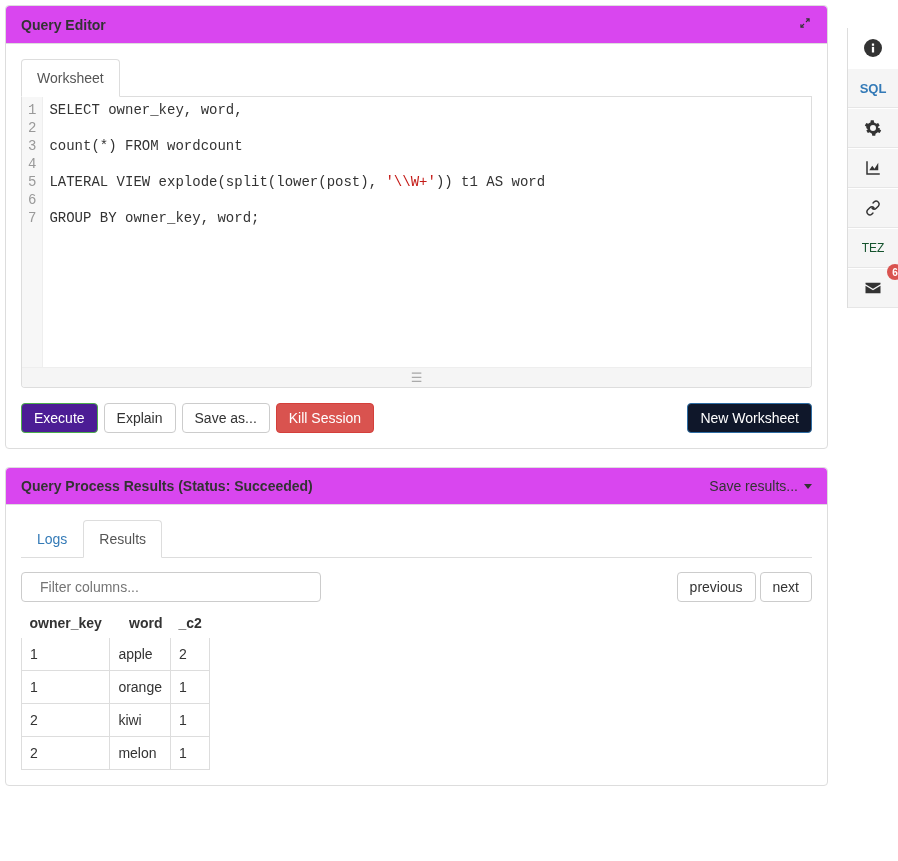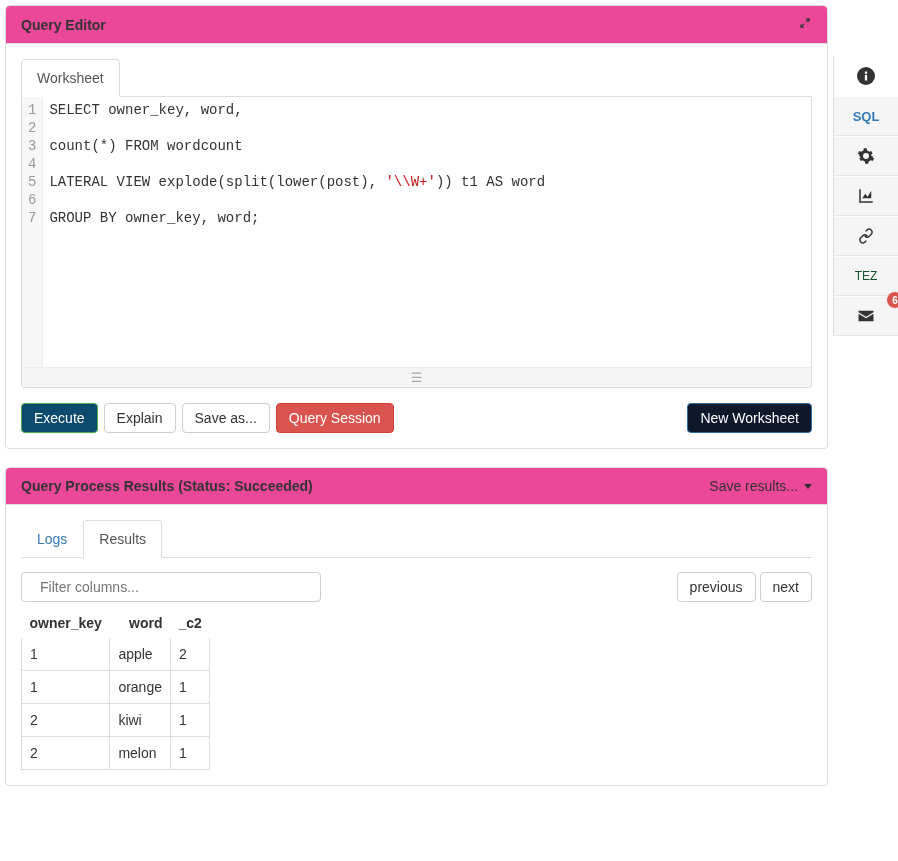--- a/index.html
+++ b/index.html
@@ -1,42 +1,42 @@
 <!DOCTYPE html>
 <html><head>
 <meta charset="utf-8">
 <style>
 * { box-sizing: border-box; margin: 0; padding: 0; }
 body { font-family: "Helvetica Neue", Helvetica, Arial, sans-serif; font-size: 14px; color: #333; background: #fff; width: 898px; }
 .main-area { width: 833px; padding: 0 5px 10px 5px; }
-.right-rail { position: absolute; top: 56px; right: 0; width: 65px; border-left: 1px solid #ddd; }
+.right-rail { position: absolute; top: 28px; right: 0; width: 51px; border-left: 1px solid #ddd; }
 .rail-item { height: 40px; display: flex; align-items: center; justify-content: center; border-bottom: 1px solid #e6e6e6; color: #333; font-size: 18px; cursor: pointer; position: relative; background: #f5f5f5; border-top: 1px solid #fff; }
 .rail-item.first { background: #fff; border: none; }
 .rail-item.active { color: #337ab7; font-weight: bold; font-size: 13px; }
 .rail-item.tez { font-weight: normal; font-size: 12px; color: #14532d; }
 .rail-badge { position: absolute; top: -5px; right: -5px; background: #d9534f; color: #fff; border-radius: 50%; min-width: 16px; height: 16px; font-size: 10px; font-weight: bold; display: flex; align-items: center; justify-content: center; padding: 0 3px; }
 .panel { border: 1px solid #ddd; border-radius: 4px; margin-top: 5px; background: #fff; }
-.panel-heading { background: #ec4899; border-bottom: 1px solid #ddd; padding: 10px 15px; border-radius: 4px 4px 0 0; display: flex; justify-content: space-between; align-items: center; font-weight: bold; color: #333; }
+.panel-heading { background: #d946ef; border-bottom: 1px solid #ddd; padding: 10px 15px; border-radius: 4px 4px 0 0; display: flex; justify-content: space-between; align-items: center; font-weight: bold; color: #333; }
 .expand-icon svg { width: 14px; height: 14px; }
 .panel-body { padding: 15px; }
 .tabs { border-bottom: 1px solid #ddd; display: flex; }
 .tab { padding: 10px 15px; border: 1px solid transparent; border-radius: 4px 4px 0 0; margin-bottom: -1px; color: #555; cursor: pointer; }
 .tab.active { border-color: #ddd; border-bottom-color: #fff; background: #fff; color: #555; }
 .tab.link-style { color: #337ab7; }
 .editor-wrap { border: 1px solid #ddd; border-top: none; border-radius: 0 0 4px 4px; overflow: hidden; }
 .code-area { display: flex; min-height: 270px; font-family: "Courier New", monospace; font-size: 14px; line-height: 1.3; }
 .gutter { background: #f7f7f7; color: #999; padding: 4px 6px; text-align: right; border-right: 1px solid #eee; user-select: none; }
 .gutter div { height: 18px; }
 .code-lines { padding: 4px 6px; flex: 1; }
 .code-lines div { height: 18px; white-space: pre; }
 .tok-str { color: #c41a16; }
 .resize-grip { background: #f5f5f5; border-top: 1px solid #eee; text-align: center; padding: 2px 0; color: #aaa; cursor: row-resize; font-size: 13px; }
 .button-row { display: flex; gap: 6px; margin-top: 15px; align-items: center; }
 .btn { display: inline-block; padding: 6px 12px; font-size: 14px; border: 1px solid #ccc; border-radius: 4px; background: #fff; cursor: pointer; color: #333; }
-.btn-success { background: #0c4a6e; border-color: #4cae4c; color: #fff; }
+.btn-success { background: #4c1d95; border-color: #4cae4c; color: #fff; }
 .btn-danger { background: #d9534f; border-color: #d43f3a; color: #fff; }
 .btn-primary { background: #0f172a; border-color: #2e6da4; color: #fff; }
 .spacer { flex: 1; }
 .save-results { cursor: pointer; color: #333; display: flex; align-items: center; gap: 4px; }
 .caret { display: inline-block; width: 0; height: 0; border-left: 4px solid transparent; border-right: 4px solid transparent; border-top: 5px solid #333; margin-left: 2px; }
 .results-body { padding: 15px; }
 .results-tabs { border-bottom: 1px solid #ddd; display: flex; margin-bottom: 14px; }
 .filter-row { display: flex; justify-content: space-between; align-items: center; margin-bottom: 8px; }
 .filter-input { width: 300px; padding: 6px 18px; border: 1px solid #ccc; border-radius: 4px; font-size: 14px; color: #555; }
 .pager { display: flex; gap: 4px; }
@@ -83,21 +83,21 @@
             <div></div>
             <div><span>GROUP BY owner_key, word;</span></div>
           </div>
         </div>
         <div class="resize-grip">☰</div>
       </div>
       <div class="button-row">
         <button class="btn btn-success">Execute</button>
         <button class="btn">Explain</button>
         <button class="btn">Save as...</button>
-        <button class="btn btn-danger">Query Session</button>
+        <button class="btn btn-danger">Kill Session</button>
         <div class="spacer"></div>
         <button class="btn btn-primary">New Worksheet</button>
       </div>
     </div>
   </div>
 
   <div class="panel" style="margin-top:18px;">
     <div class="panel-heading">
       <div class="heading-row">
         <span>Query Process Results (Status: Succeeded)</span>

